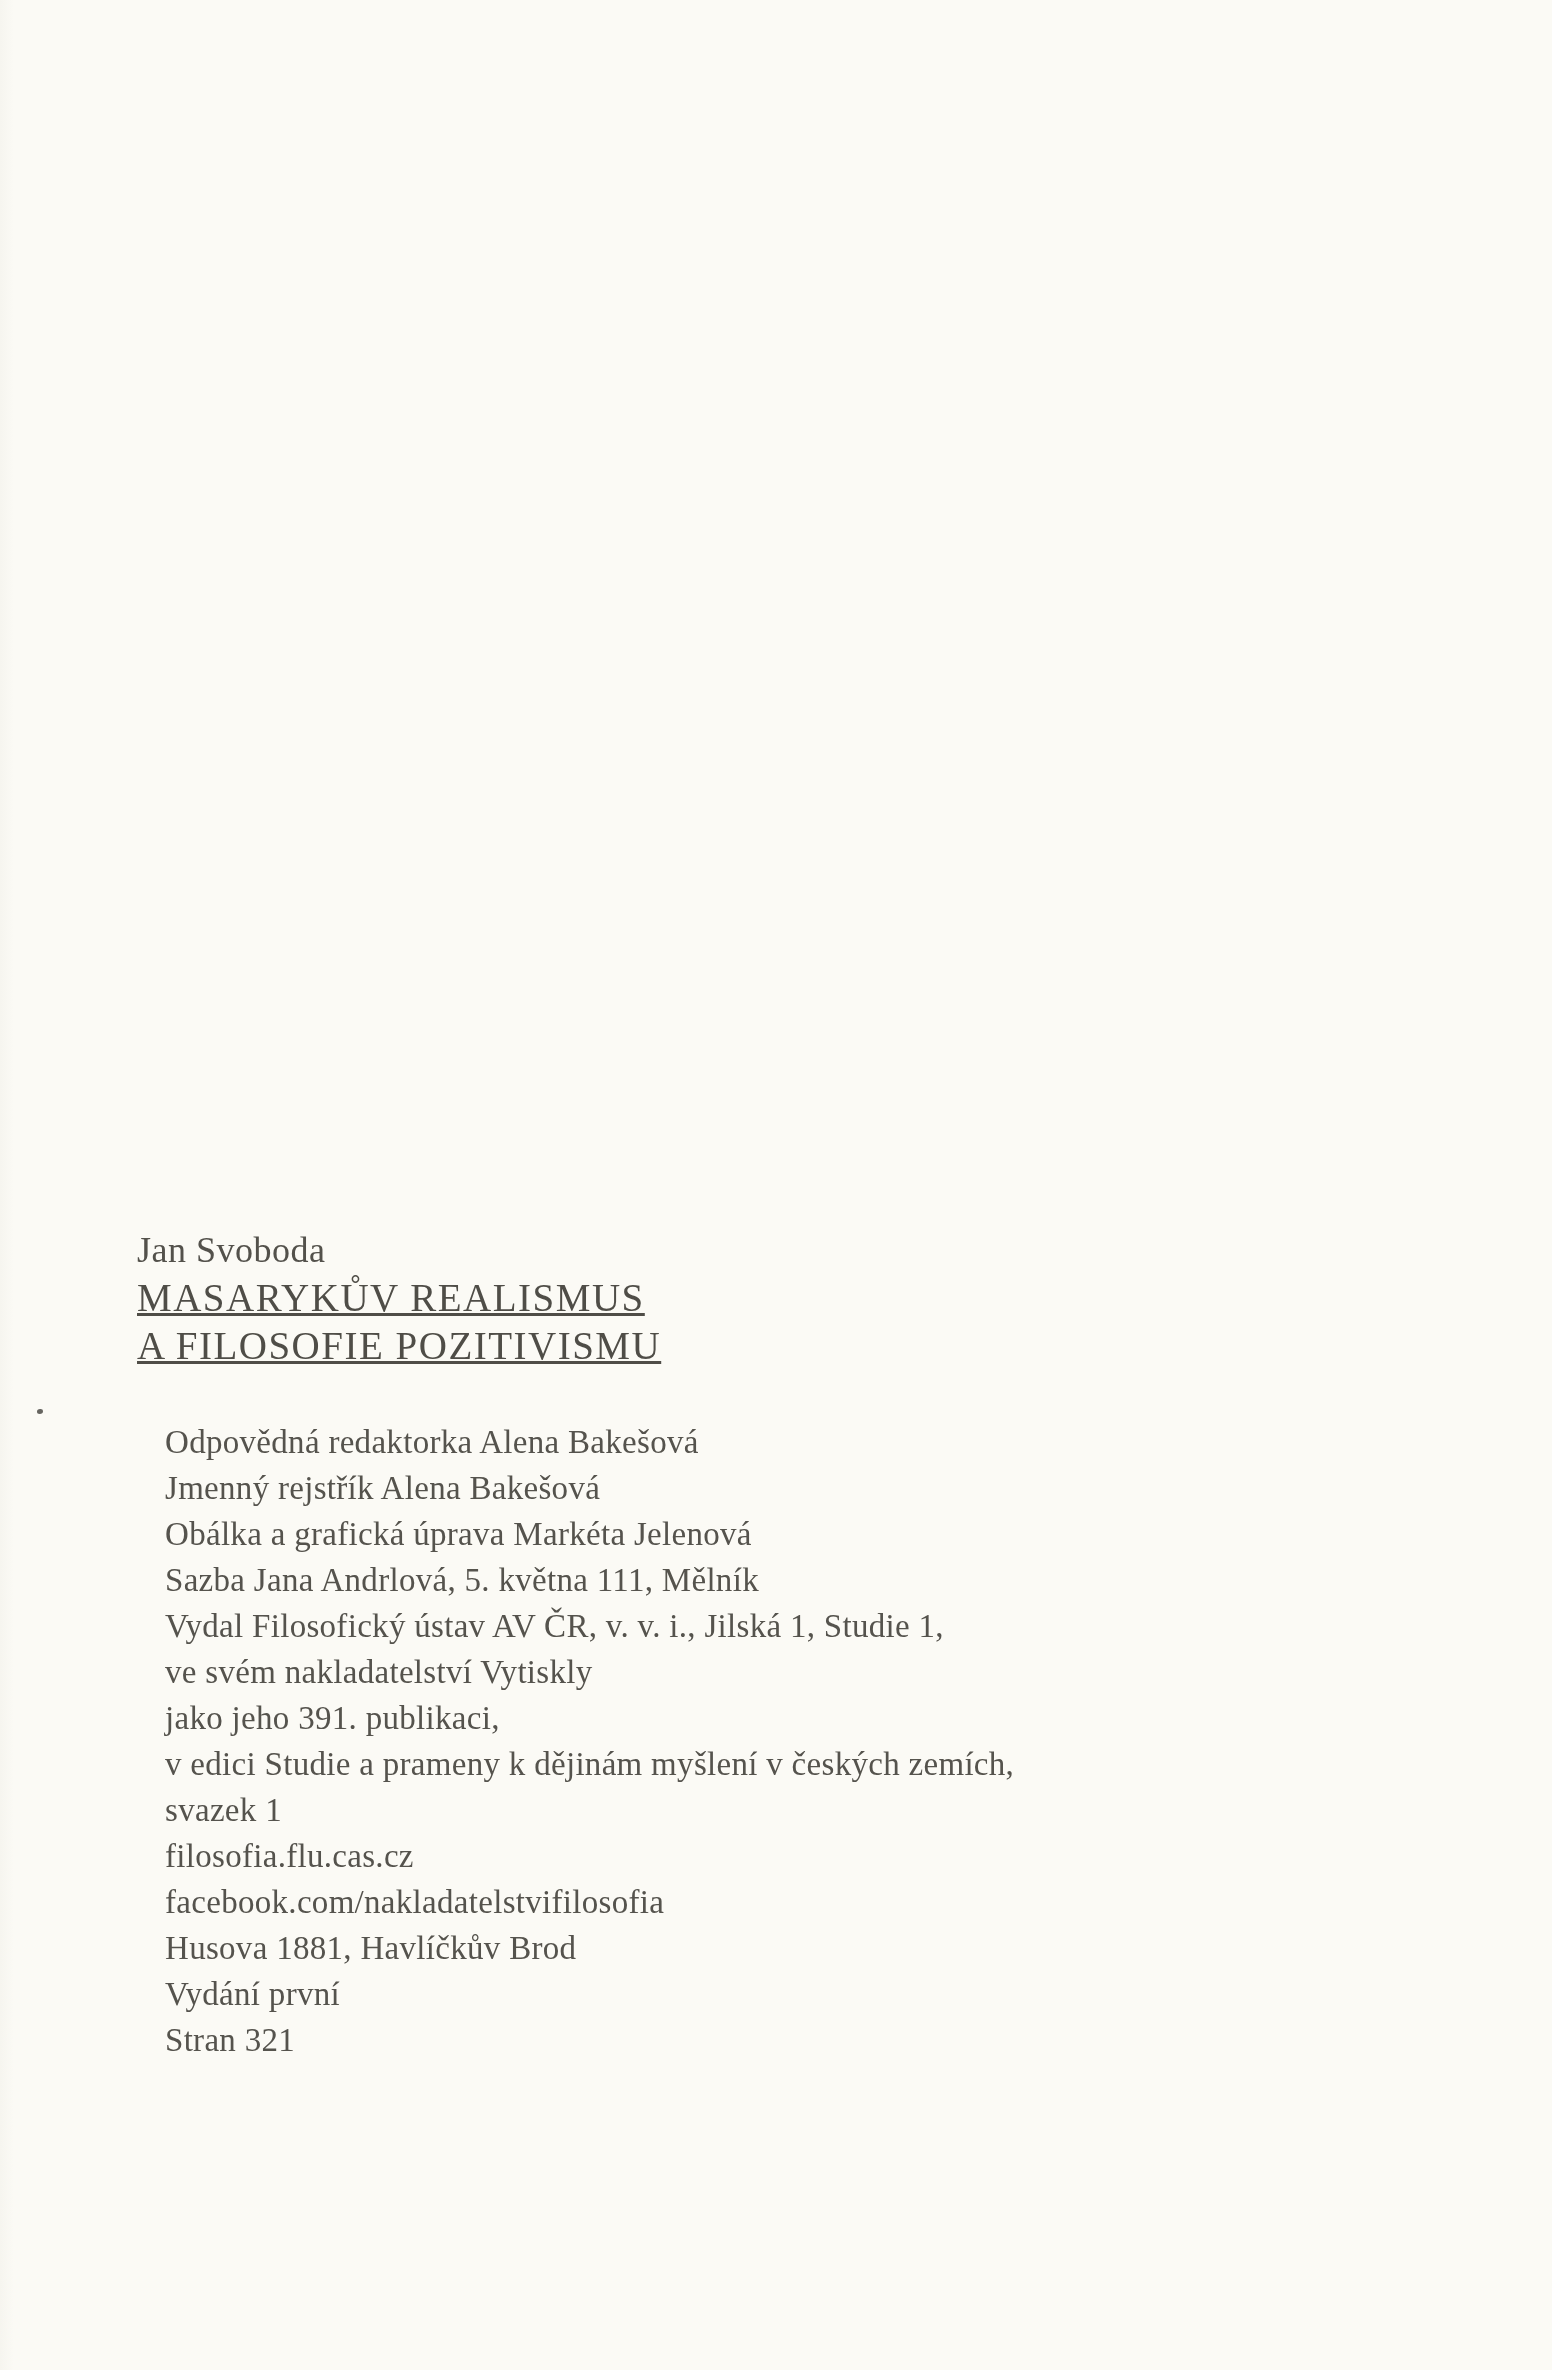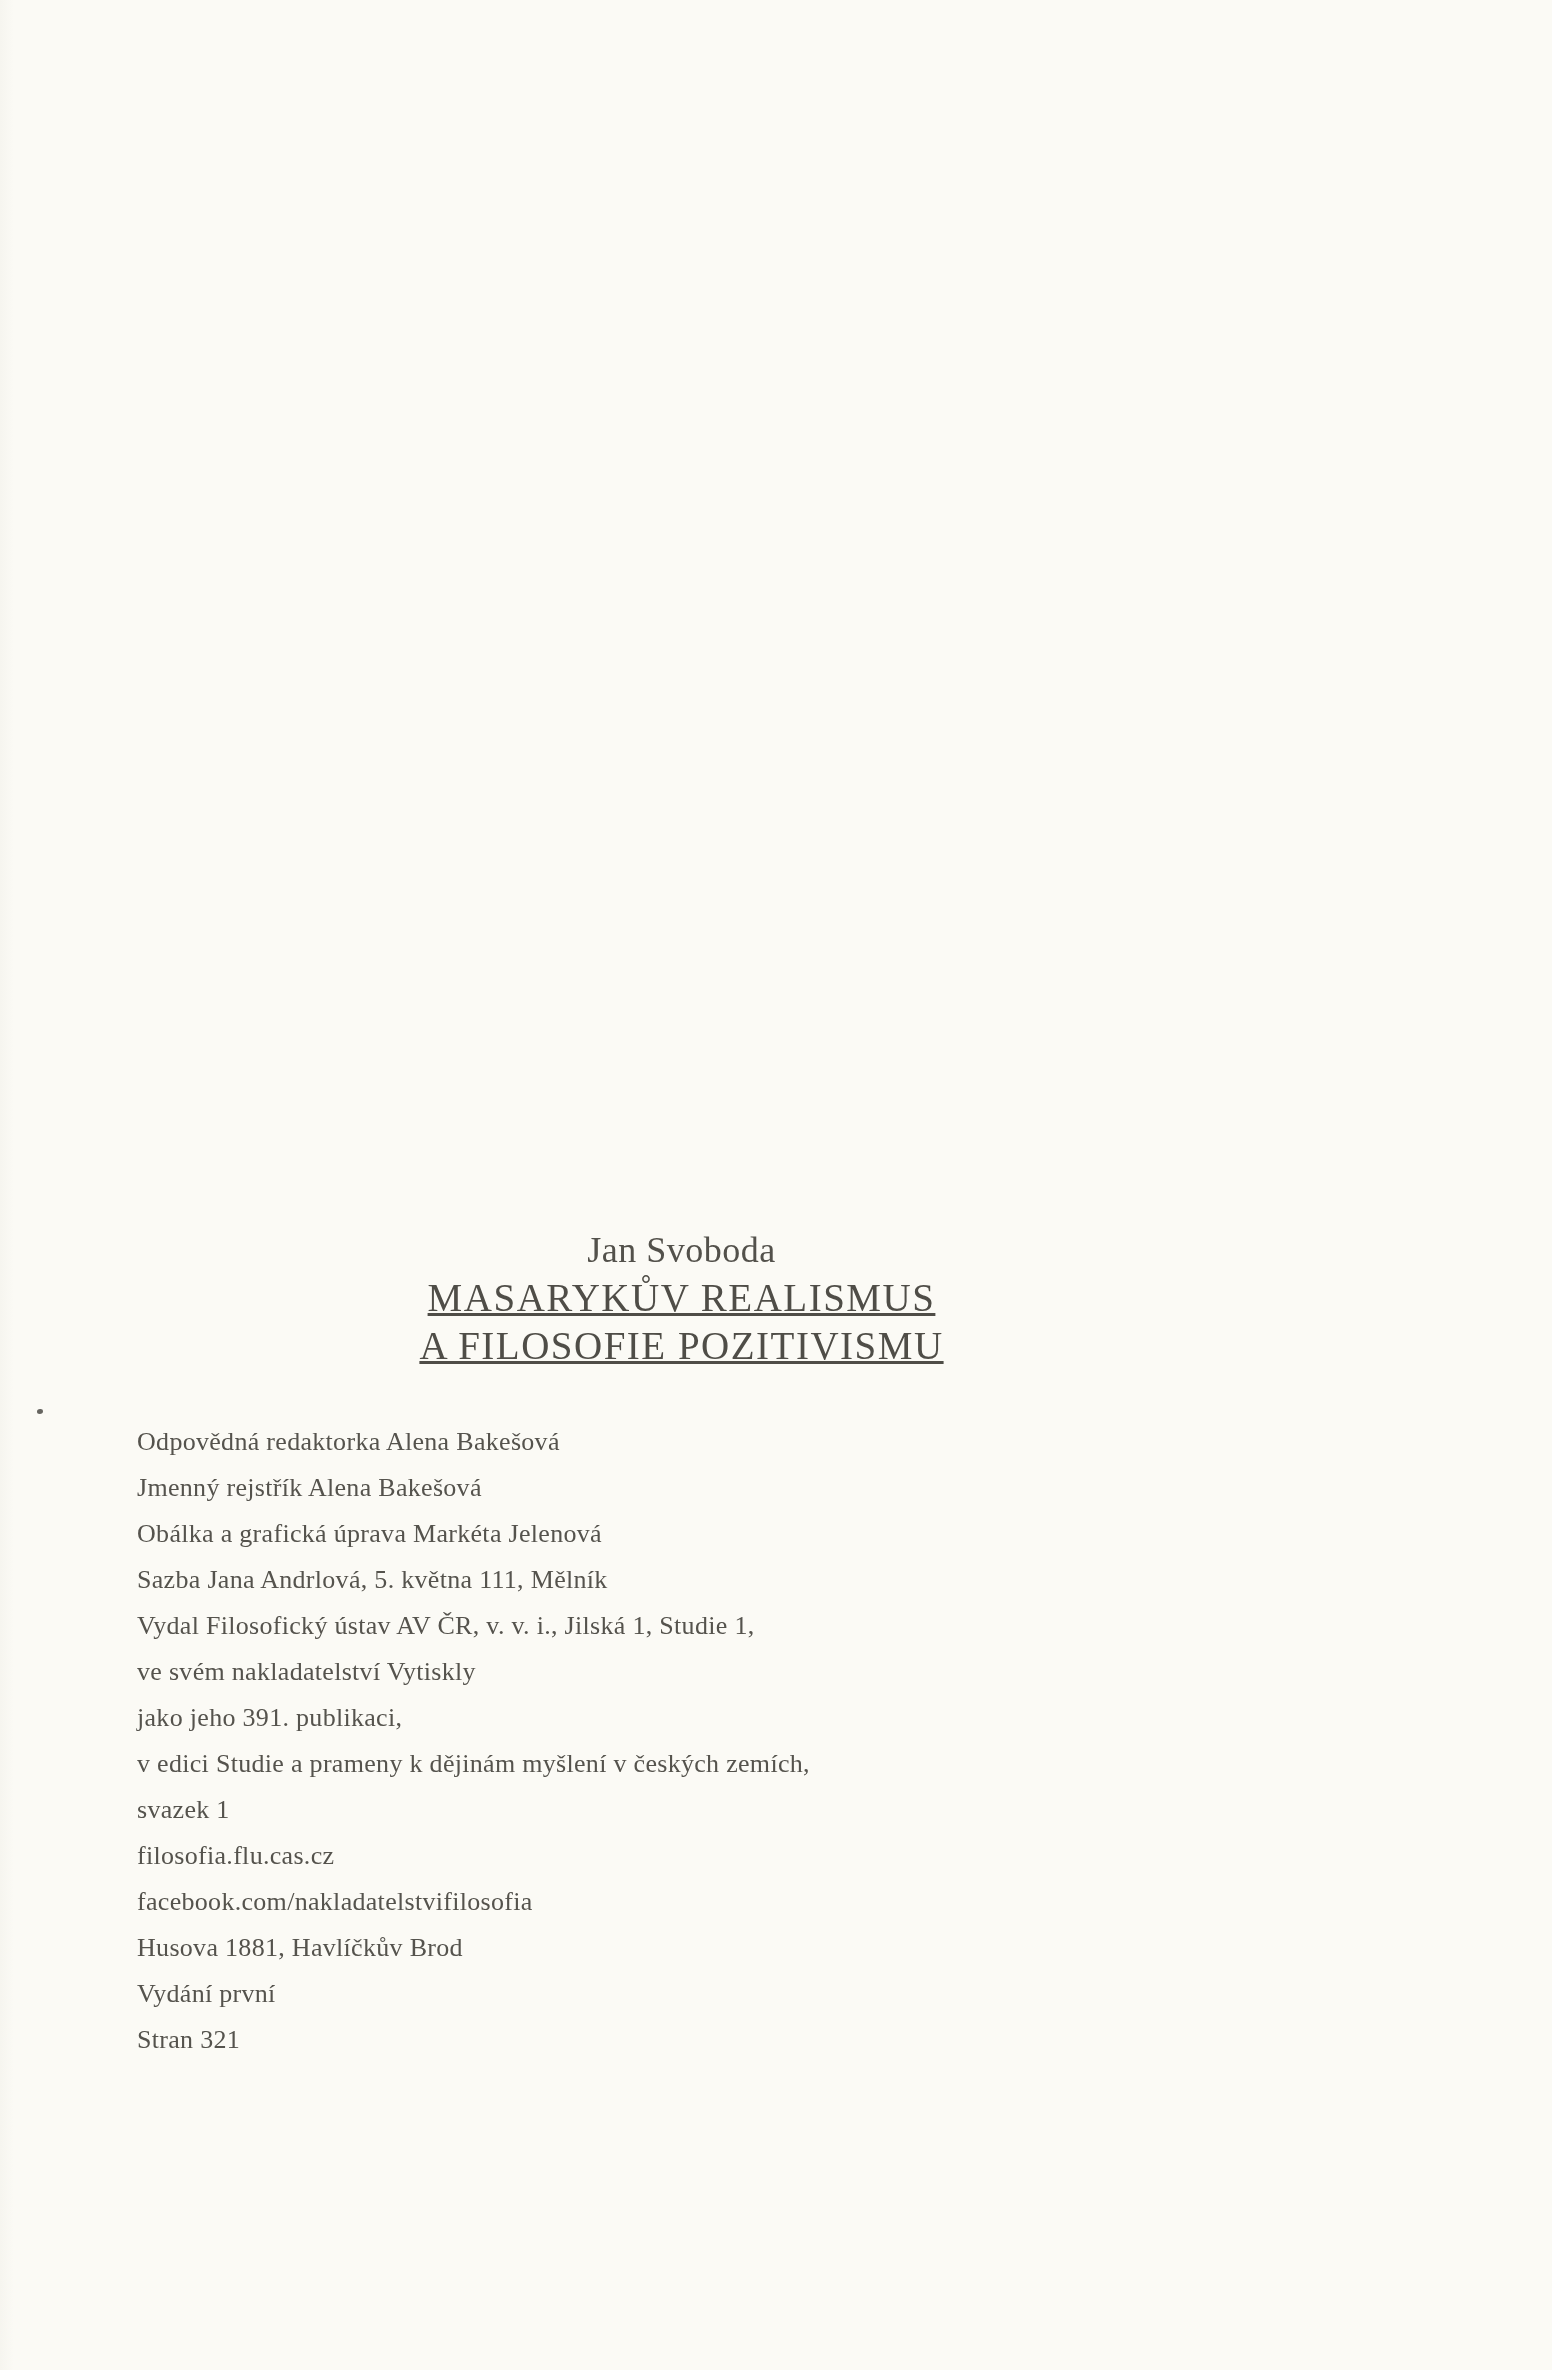--- a/index.html
+++ b/index.html
@@ -34,41 +34,41 @@
   }
   .colophon {
     position: absolute;
     left: 137px;
     top: 1226px;
     width: 1089px;
     color: #55534d;
   }
   .author-title {
     line-height: 48px;
-    text-align: center;
   }
   .author {
     font-size: 36px;
     color: #53514b;
     letter-spacing: 0.5px;
   }
   .title-line {
     font-size: 39px;
     color: #4f4d47;
     letter-spacing: 1.5px;
     text-decoration: underline;
   }
   .imprint {
     margin-top: 49px;
     line-height: 46px;
   }
   .imprint-line {
-    font-size: 26px;
+    font-size: 33px;
     letter-spacing: 0.3px;
     white-space: nowrap;
+    margin-left: 28px;
   }
 </style>
 </head>
 <body>
 
 <div class="page">
 
   <div class="speck"></div>
 
   <div class="colophon">

